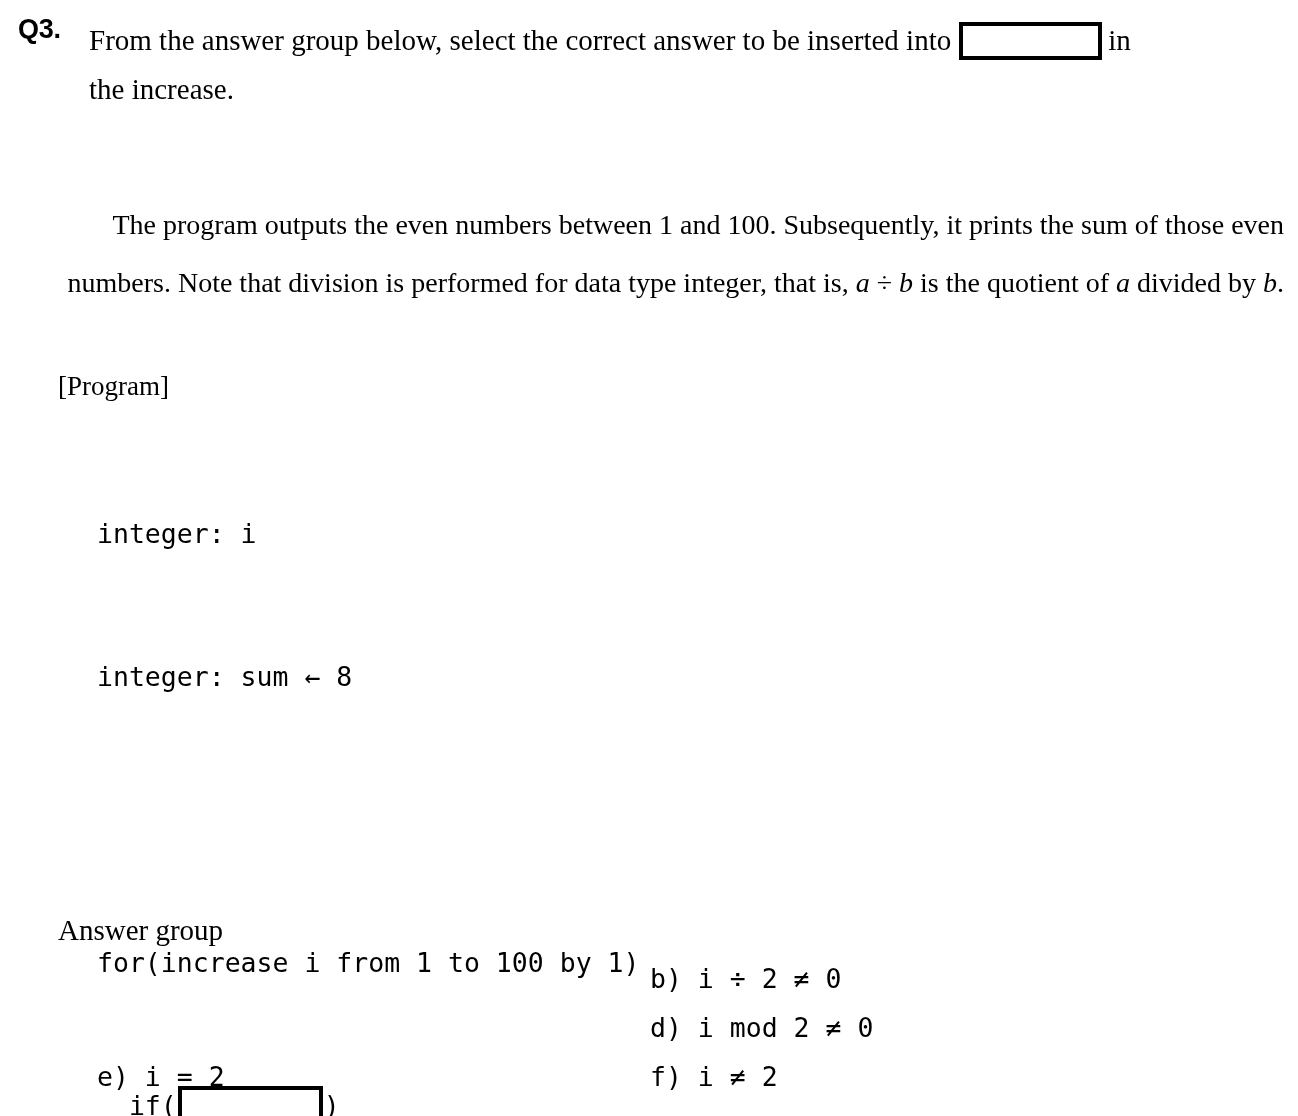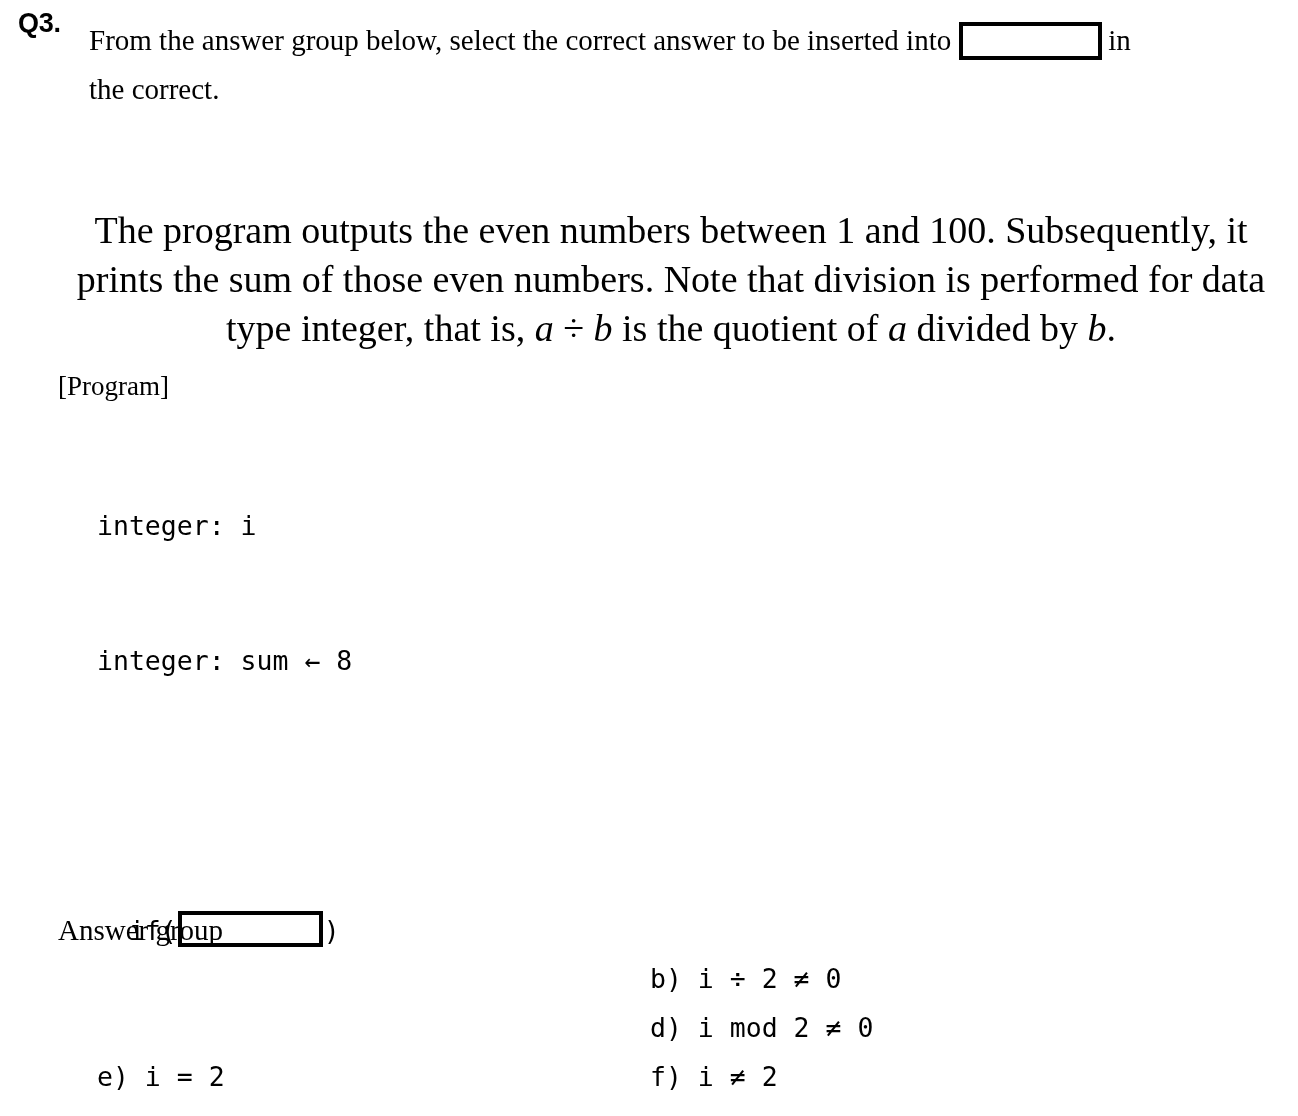--- a/index.html
+++ b/index.html
@@ -23,21 +23,21 @@
     left: 0;
     top: 0;
     width: 1298px;
   }
   .q-row {
     position: relative;
   }
   .q-label {
     position: absolute;
     left: 18px;
-    top: 6px;
+    top: 12px;
     font-family: "Liberation Sans", "DejaVu Sans", sans-serif;
     font-weight: bold;
     font-size: 27px;
     line-height: 34px;
     letter-spacing: -0.3px;
   }
   .q-text {
     position: absolute;
     left: 89px;
     top: 16px;
@@ -66,23 +66,23 @@
     vertical-align: -7px;
     margin: 0 1px;
   }
 
   
   .description {
     position: absolute;
     left: 58px;
     top: 168px;
     width: 1226px;
-    font-size: 38px;
-    line-height: 49px;
-    text-align: center;
+    font-size: 28px;
+    line-height: 58px;
+    text-align: right;
   }
   .description .var {
     font-style: italic;
   }
 
   
   .program-heading {
     position: absolute;
     left: 58px;
     top: 370px;
@@ -95,20 +95,21 @@
     left: 97px;
     top: 413px;
     font-family: "DejaVu Sans Mono", "Liberation Mono", monospace;
     font-size: 26.5px;
     line-height: 45px;
     white-space: pre;
   }
   .code-line {
     white-space: pre;
     height: 45px;
+    margin-top: 8px;
   }
   .code-line.blank-line {
     height: 45px;
   }
   .code-line.has-box {
     height: 45px;
   }
 
   
   .answer-group-label {
@@ -139,40 +140,41 @@
   .answer-option.col-right { left: 650px; }
 </style>
 </head>
 <body>
 
 <div class="question-block">
   <div class="q-row">
     <span class="q-label">Q3.</span>
     <div class="q-text">
       <span>From the answer group below, select the correct answer to be inserted into</span><span class="blank-box header-blank"></span><span>in</span>
-      <span class="line2">the correct.</span>
+      <span class="line2">the increase.</span>
     </div>
   </div>
 </div>
 
 <p class="description"><span>The program outputs the even numbers between 1 and 100. Subsequently, it prints the sum of those even numbers. Note that division is performed for data type integer, that is,</span>
   <span class="var">a</span>
   <span>÷</span>
   <span class="var">b</span>
   <span>is the quotient of</span>
   <span class="var">a</span>
   <span>divided by</span>
   <span class="var">b</span><span>.</span></p>
 
 <div class="program-heading">[Program]</div>
 
 <div class="program-code">
   <div class="code-line">integer: i</div>
   <div class="code-line">integer: sum ← 8</div>
   <div class="code-line blank-line">&nbsp;</div>
+  <div class="code-line">for(increase i from 1 to 100 by 1)</div>
   <div class="code-line has-box"><span>  if(</span><span class="blank-box code-blank"></span><span>)</span></div>
   
   
   
   
   
 </div>
 
 <div class="answer-group-label">Answer group</div>
 

